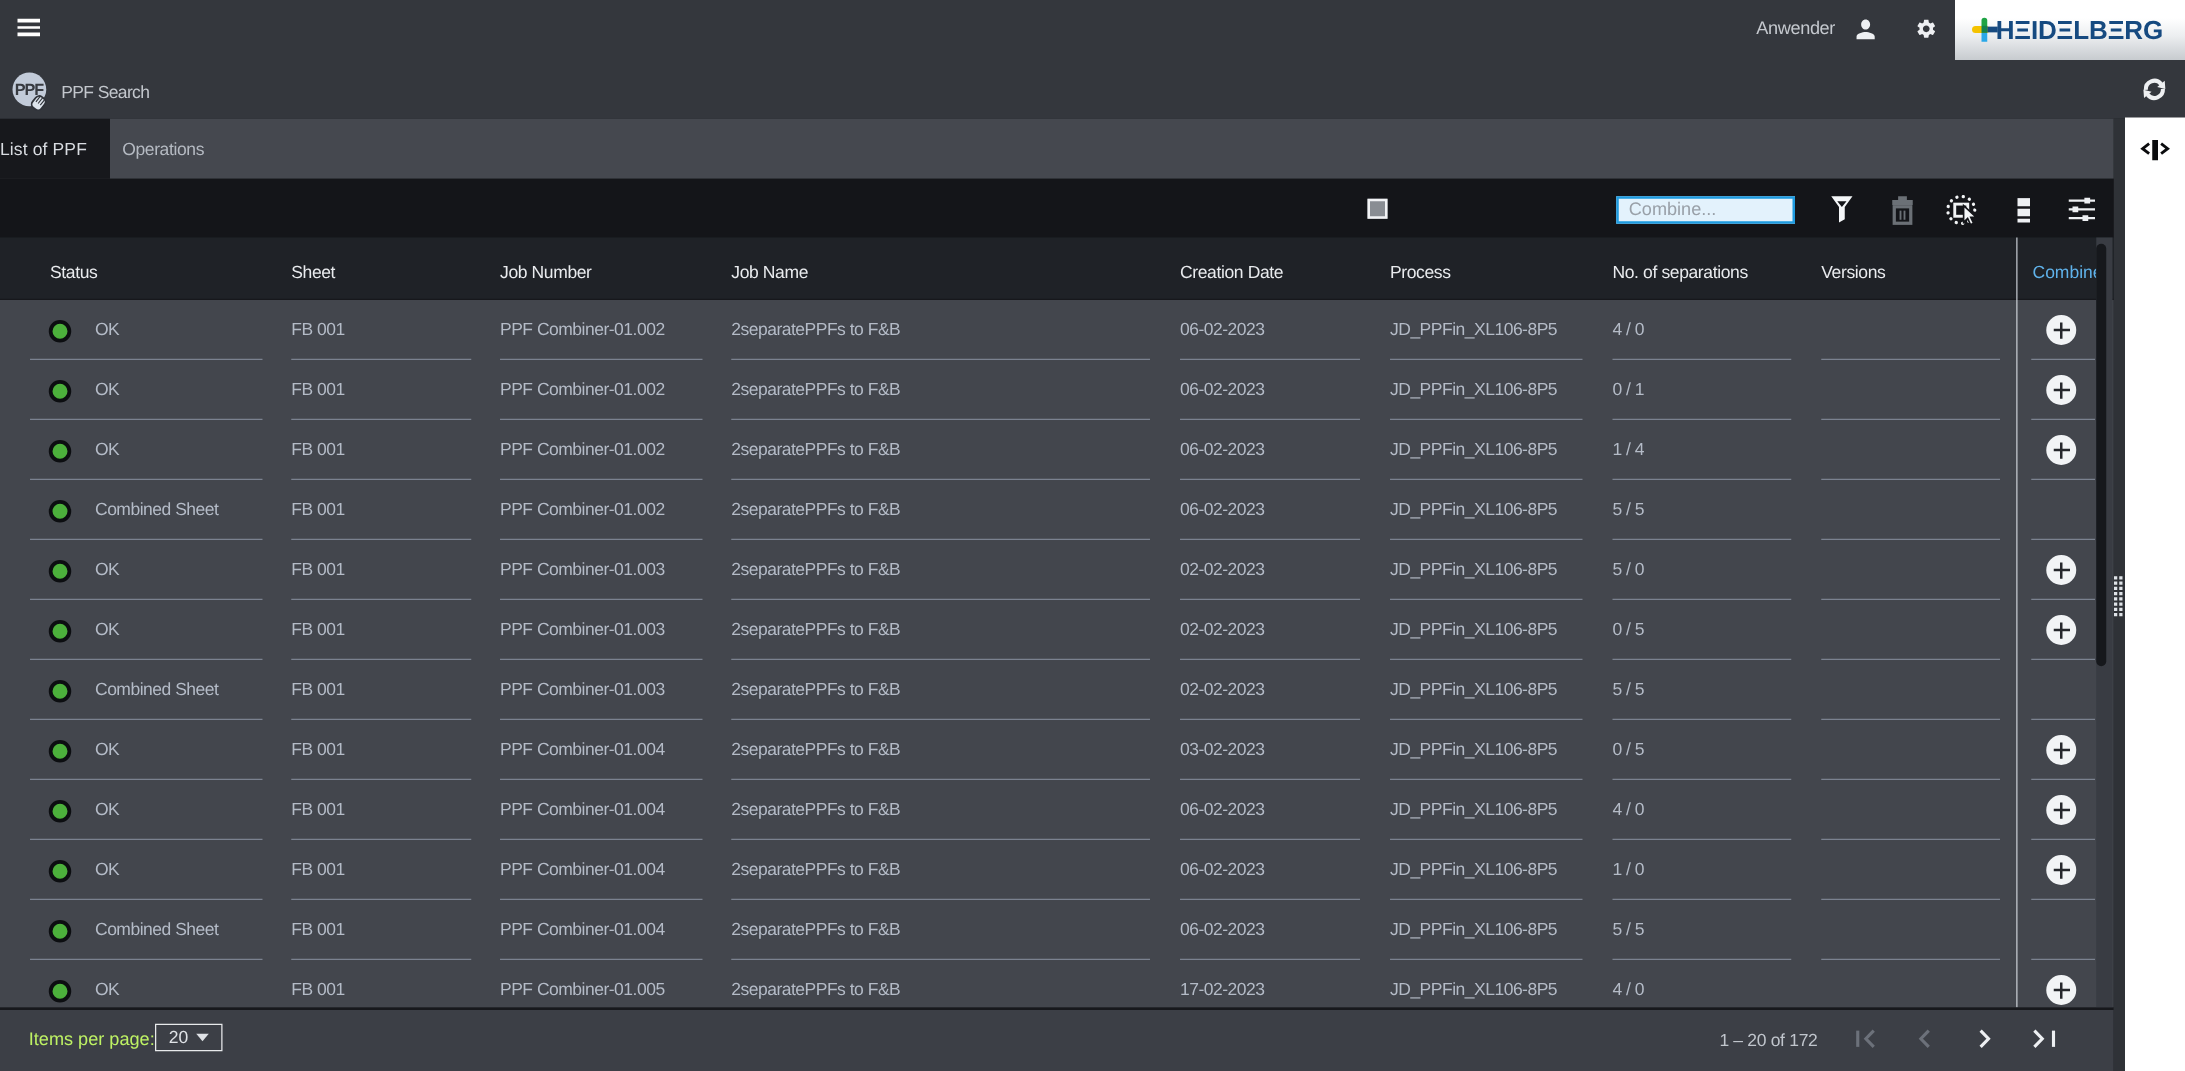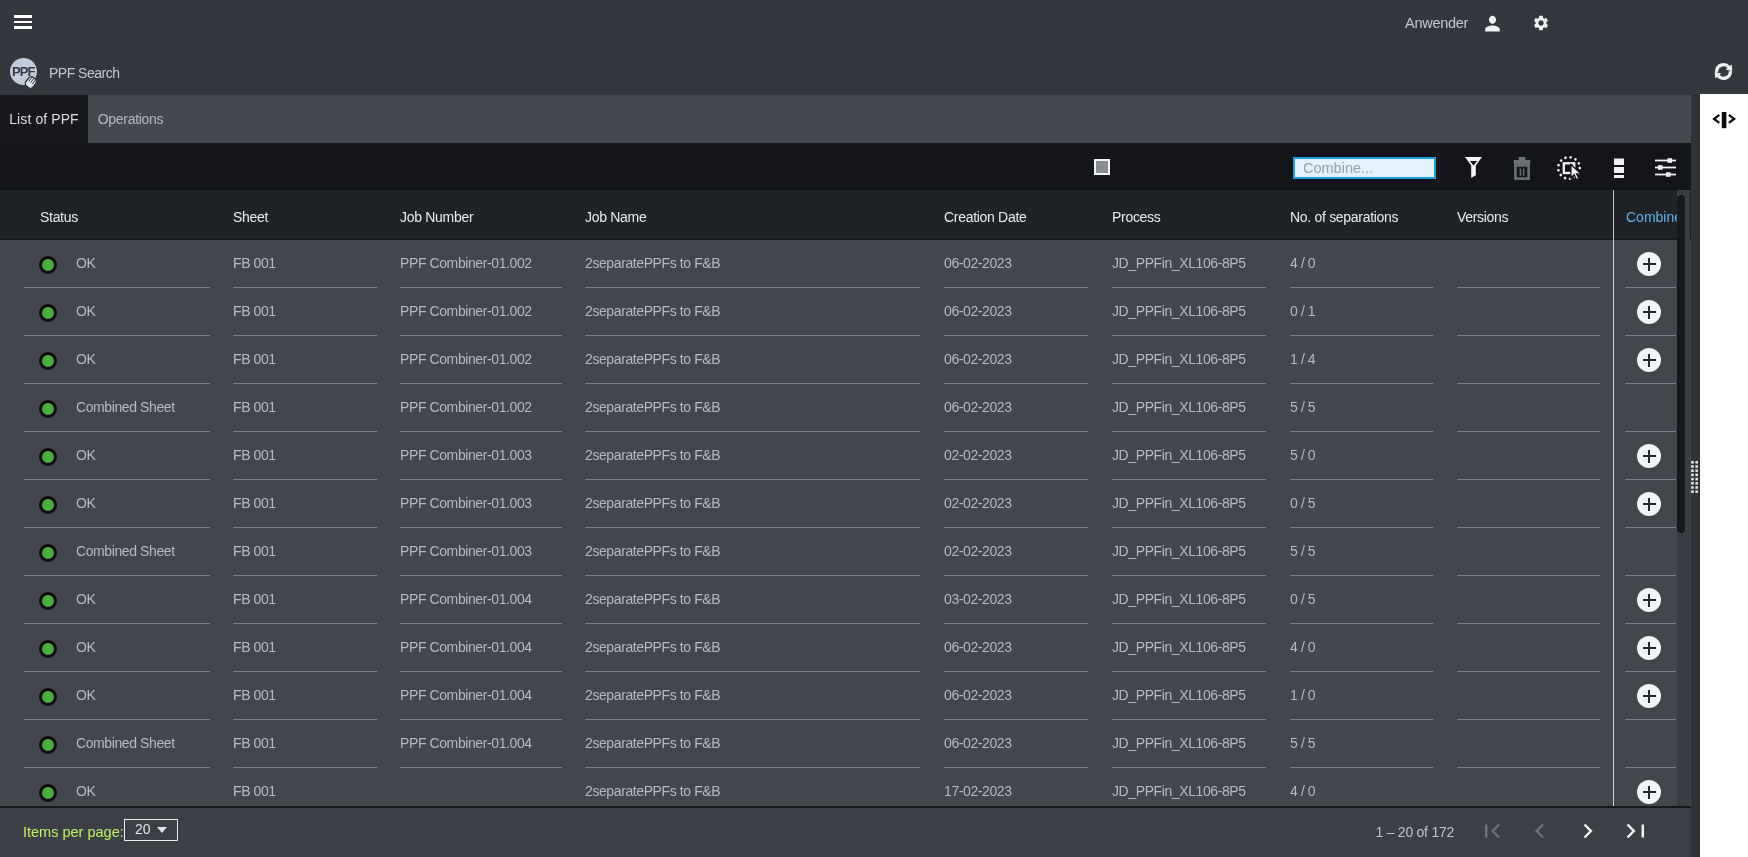--- a/index.html
+++ b/index.html
@@ -4,21 +4,21 @@
 * { margin:0; padding:0; box-sizing:border-box; }
 html,body { width:1748px; height:857px; overflow:hidden; background:#17181c;
   font-family:"Liberation Sans", sans-serif; }
 #topbar { position:absolute; left:0; top:0; width:1748px; height:95px; background:#34373d; }
 .hbar { position:absolute; left:14px; width:18px; height:2.8px; background:#fff; }
 #anw { position:absolute; right:280px; top:15px; font-size:14.5px; color:#c4c8ce; letter-spacing:-0.3px; }
 #logobox { position:absolute; left:1564px; top:0; width:184px; height:48px;
   background:linear-gradient(180deg,#ffffff 0%,#ffffff 30%,#eceef0 60%,#c7cbcf 100%); }
 #tabstrip { position:absolute; left:0; top:95px; width:1691px; height:48px; background:#45484f; }
 #activetab { position:absolute; left:0; top:0; width:88px; height:48px; background:#17181c;
-  color:#d9dce1; font-size:14px; line-height:48px; letter-spacing:0.1px; text-align:center; }
+  color:#d9dce1; font-size:14px; line-height:48px; letter-spacing:0.1px; }
 #opstab { position:absolute; left:88px; top:0; width:85px; height:48px; color:#b5bac2;
   font-size:14px; letter-spacing:-0.3px; line-height:48px; text-align:center; }
 #toolbar { position:absolute; left:0; top:143px; width:1691px; height:47px; background:#141519; }
 #cbx { position:absolute; left:1094px; top:16px; width:16px; height:16px;
   border:2px solid #f2f3f5; background:#898d93; }
 #sjn { position:absolute; left:1127px; top:0; line-height:47px; font-size:14px; color:#e3e5e8; letter-spacing:-0.35px; }
 #sinput { position:absolute; left:1293px; top:13.5px; width:143px; height:22px;
   border:2px solid #1e9be0; background:#e3f2fc; color:#99a0a8; font-size:14.5px; line-height:18px;
   padding-left:8px; }
 #header { position:absolute; left:0; top:190px; width:1691px; height:49px; background:#1f2227; }
@@ -54,20 +54,30 @@
     <i class="hbar" style="top:26.4px"></i>
   <span id="anw">Anwender</span>
 
   <svg style="left:1482px;top:13px" width="21" height="21" viewBox="0 0 24 24">
     <path fill="#eef0f3" d="M12 12.2c2.3 0 4.1-2 4.1-4.6S14.3 3 12 3 7.9 5 7.9 7.6s1.8 4.6 4.1 4.6zm0 2.1c-2.8 0-8.3 1.4-8.3 4.2V21h16.6v-2.5c0-2.8-5.5-4.2-8.3-4.2z"></path>
   </svg>
 
   <svg style="left:1532px;top:14px" width="18" height="18" viewBox="0 0 24 24">
     <path fill="#eef0f3" d="M19.14 12.94c.04-.3.06-.61.06-.94 0-.32-.02-.64-.07-.94l2.03-1.58c.18-.14.23-.41.12-.61l-1.92-3.32c-.12-.22-.37-.29-.59-.22l-2.39.96c-.5-.38-1.03-.7-1.62-.94l-.36-2.54c-.04-.24-.24-.41-.48-.41h-3.84c-.24 0-.43.17-.47.41l-.36 2.54c-.59.24-1.13.57-1.62.94l-2.39-.96c-.22-.08-.47 0-.59.22L2.74 8.87c-.12.21-.08.47.12.61l2.03 1.58c-.05.3-.09.63-.09.94s.02.64.07.94l-2.03 1.58c-.18.14-.23.41-.12.61l1.92 3.32c.12.22.37.29.59.22l2.39-.96c.5.38 1.03.7 1.62.94l.36 2.54c.05.24.24.41.48.41h3.84c.24 0 .44-.17.47-.41l.36-2.54c.59-.24 1.13-.56 1.62-.94l2.39.96c.22.08.47 0 .59-.22l1.92-3.32c.12-.22.07-.47-.12-.61l-2.01-1.58zM12 15.6c-1.98 0-3.6-1.62-3.6-3.6s1.62-3.6 3.6-3.6 3.6 1.62 3.6 3.6-1.62 3.6-3.6 3.6z"></path>
   </svg>
+  <div id="logobox">
+    <svg style="left:0;top:0" width="184" height="48" viewBox="0 0 184 48">
+      <rect x="21.2" y="14.2" width="4.6" height="11" rx="2.2" fill="#1fa344"></rect>
+      <rect x="21.2" y="24.2" width="4.6" height="9.2" fill="#29a8e8"></rect>
+      <rect x="13.6" y="20.7" width="14" height="5.6" rx="2.8" fill="#f4c200"></rect>
+      <rect x="25.8" y="21.3" width="8.4" height="4.6" fill="#164a80"></rect>
+      <rect x="21.2" y="20.7" width="4.6" height="5.6" fill="#13834f"></rect>
+      <text x="32.5" y="31.2" font-family="Liberation Sans" font-weight="bold" font-size="20.8" fill="#164a80" letter-spacing="-0.1">HΞIDΞLBΞRG</text>
+    </svg>
+  </div>
 
   <svg style="left:10px;top:58px" width="34" height="34" viewBox="0 0 34 34">
     <circle cx="13.5" cy="13.5" r="13.5" fill="#c2cbd9"></circle>
     <text x="13.2" y="18" text-anchor="middle" font-size="13" font-weight="bold" fill="#383b41" letter-spacing="-0.9">PPF</text>
     <g transform="translate(21.5,18) rotate(38)">
       <rect x="-1" y="0" width="9" height="11" rx="3.5" fill="#dde4ec" stroke="#30333a" stroke-width="1.4"></rect>
       <line x1="1.2" y1="0.5" x2="1.2" y2="6" stroke="#30333a" stroke-width="0.9"></line>
       <line x1="3.4" y1="0.2" x2="3.4" y2="6" stroke="#30333a" stroke-width="0.9"></line>
       <line x1="5.6" y1="0.5" x2="5.6" y2="6" stroke="#30333a" stroke-width="0.9"></line>
     </g>
@@ -372,20 +382,21 @@
       <span class="c" style="left:400px">PPF Combiner-01.004</span>
       <span class="c" style="left:585px">2separatePPFs to F&amp;B</span>
       <span class="c" style="left:944px">06-02-2023</span>
       <span class="c" style="left:1112px">JD_PPFin_XL106-8P5</span>
       <span class="c" style="left:1290px">5 / 5</span>
     </div>
 <div class="row" style="top:528px">
       <span class="dot"></span>
       <span class="c" style="left:76px">OK</span>
       <span class="c" style="left:233px">FB 001</span>
+      <span class="c" style="left:400px">PPF Combiner-01.005</span>
       <span class="c" style="left:585px">2separatePPFs to F&amp;B</span>
       <span class="c" style="left:944px">17-02-2023</span>
       <span class="c" style="left:1112px">JD_PPFin_XL106-8P5</span>
       <span class="c" style="left:1290px">4 / 0</span>
       <span class="plusbtn">
         <i class="ph"></i>
         <i class="pv"></i>
       </span>
     </div>
 </div>

